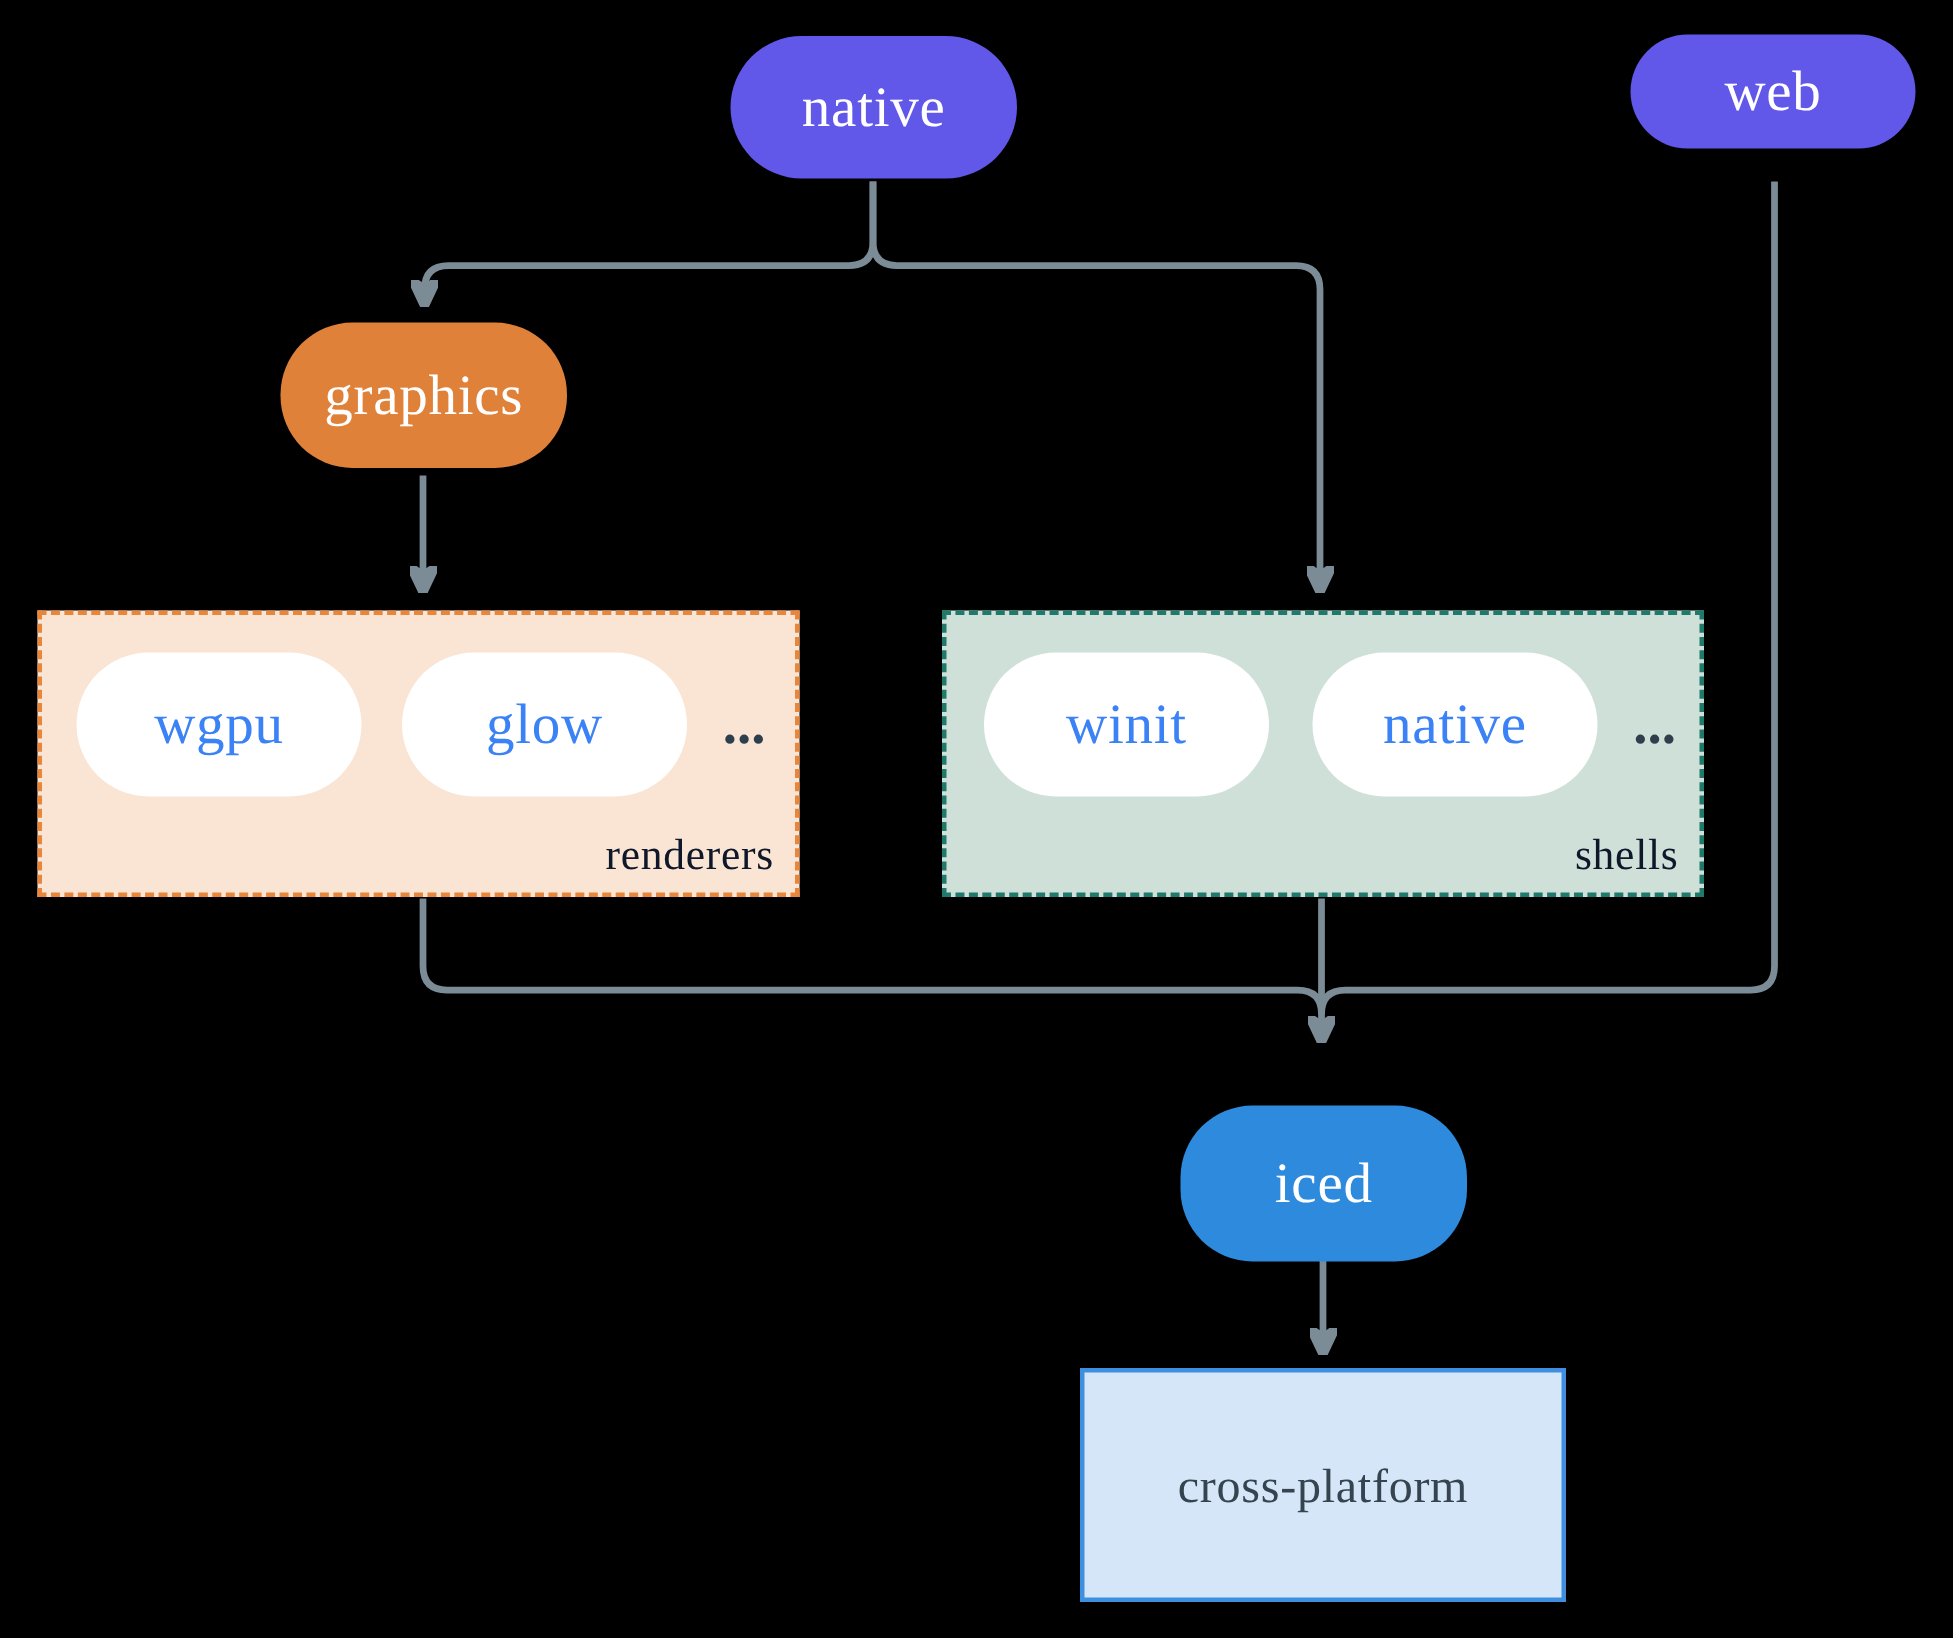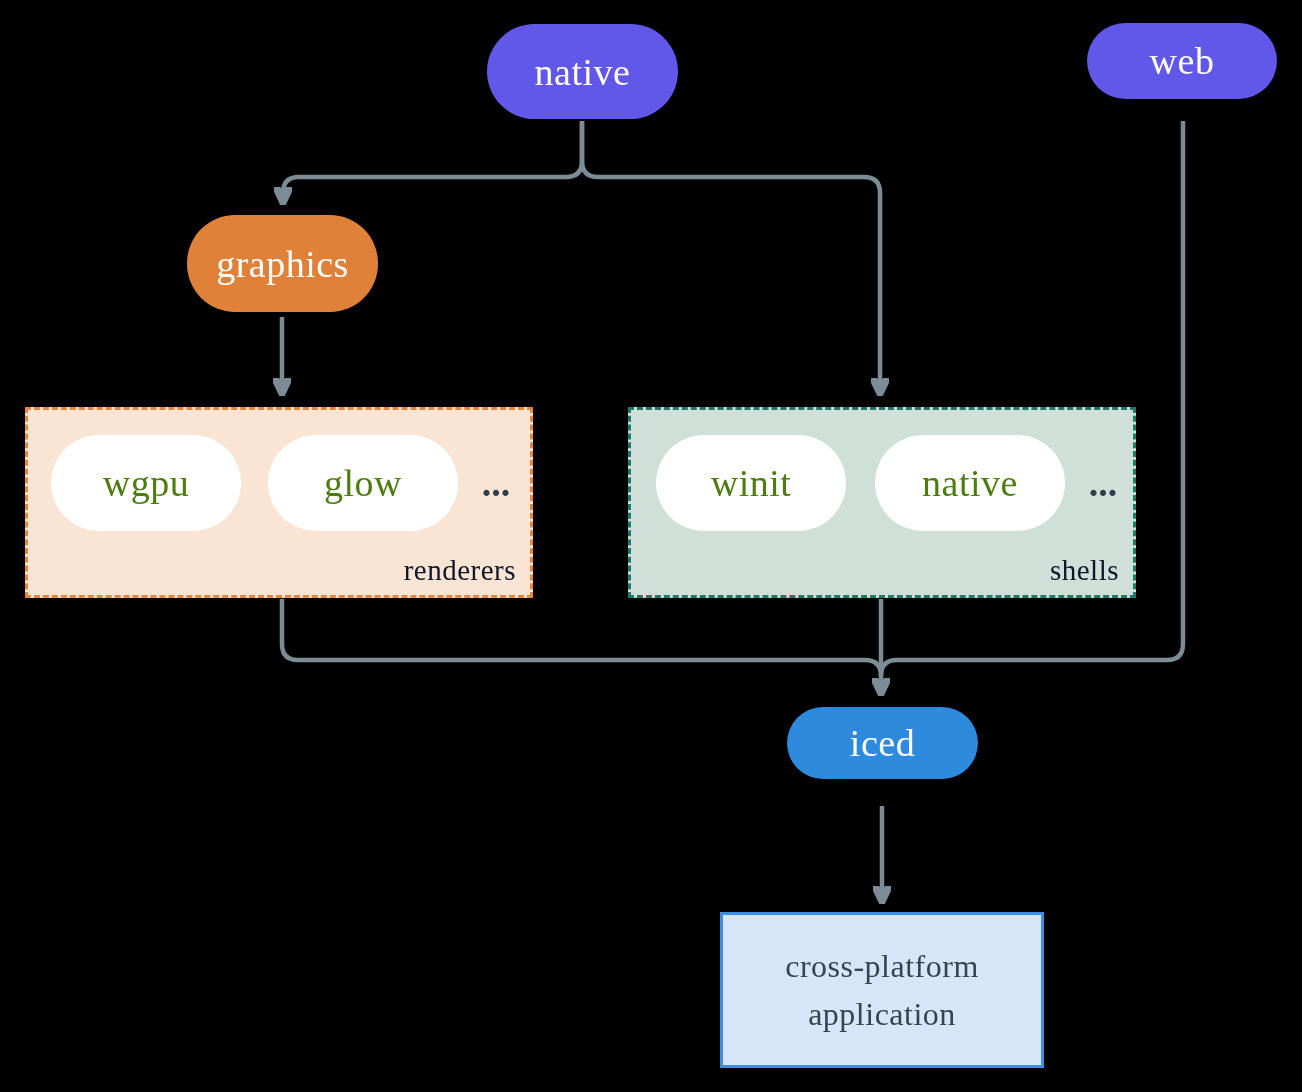--- a/index.html
+++ b/index.html
@@ -32,21 +32,21 @@
     display: flex;
     align-items: center;
     justify-content: center;
     font-size: 38px;
     letter-spacing: 0.5px;
     color: #ffffff;
   }
   .pill.purple { background: #6157e8; }
   .pill.orange { background: #e0813a; justify-content: center; }
   .pill.blue   { background: #2d8add; }
-  .pill.white  { background: #ffffff; color: #4d7c0f; }
+  .pill.white  { background: #ffffff; color: #3b82f6; }
   .group {
     position: absolute;
     width: 508px;
     height: 191px;
     box-sizing: border-box;
   }
   .group.renderers {
     background: #fae5d4;
     border: 3px dashed #e8863c;
   }
@@ -144,22 +144,21 @@
     <div class="pill white" style="left:25px; top:25px">
       <span>winit</span>
     </div>
     <div class="pill white" style="left:244px; top:25px">
       <span>native</span>
     </div>
     <span class="ellipsis" style="left:442px; top:25px">...</span>
     <span class="group-label">shells</span>
   </div>
 
-  <div class="pill blue" style="left:787px; top:707px; width:191px; height:72px">
+  <div class="pill blue" style="left:787px; top:737px; width:191px; height:104px">
     <span>iced</span>
   </div>
 
   <div class="app-box">
     <span>cross-platform</span>
-    <span>application</span>
   </div>
 
 </div>
 
 </body></html>

